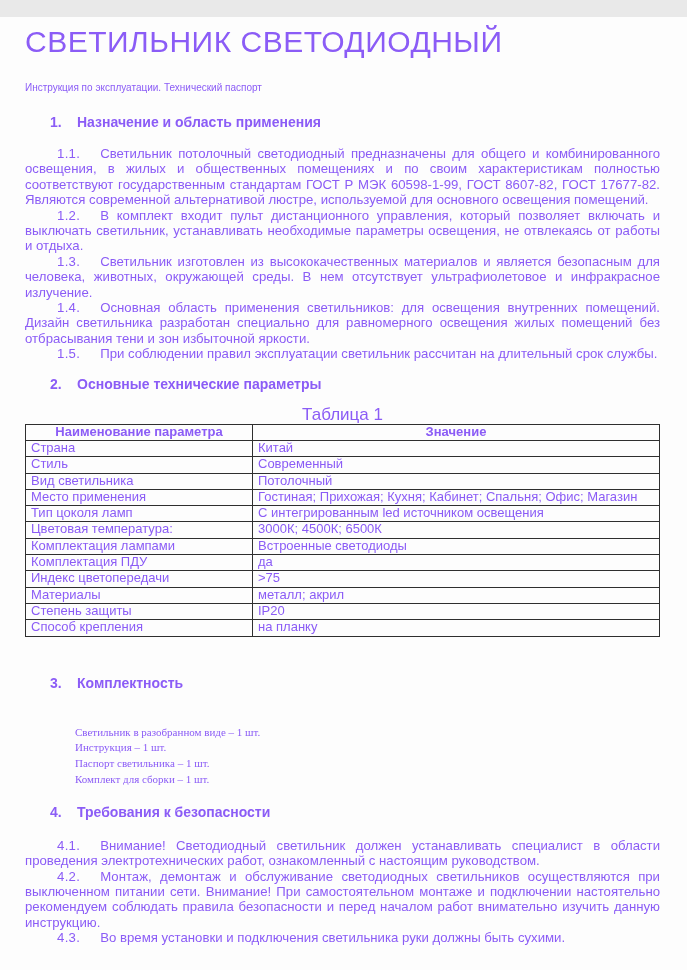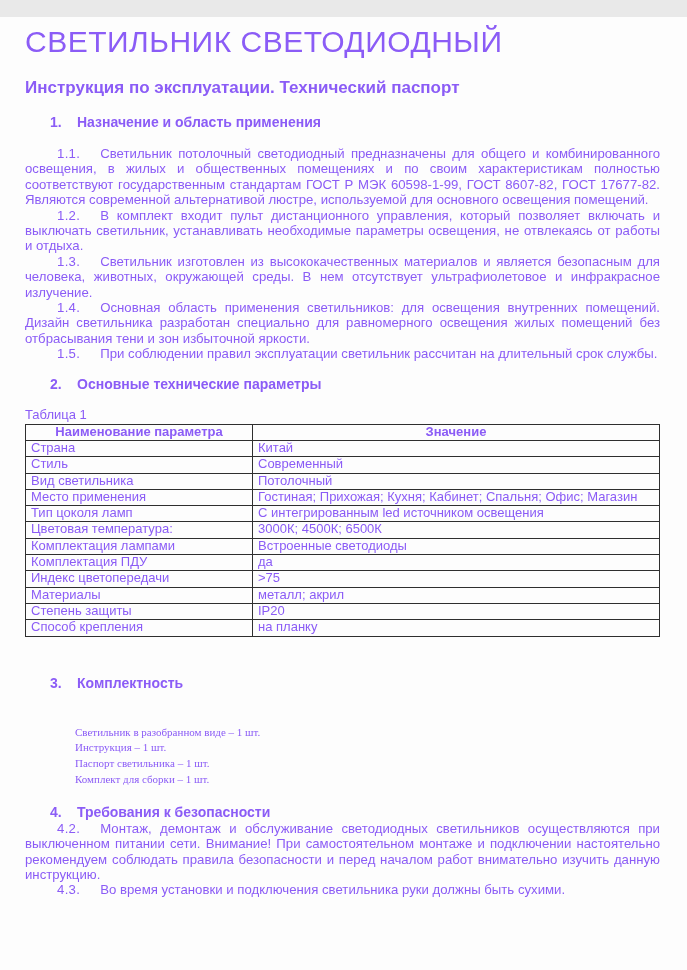--- a/index.html
+++ b/index.html
@@ -16,22 +16,22 @@
     overflow: hidden;
   }
   .doc-title {
     font-size: 30px;
     font-weight: 400;
     line-height: 33px;
     margin: 0 0 21px 0;
     letter-spacing: 0.5px;
   }
   .doc-subtitle {
-    font-size: 17px;
-    font-weight: 700;
+    font-size: 10px;
+    font-weight: 400;
     line-height: 17px;
     margin: 0 0 17px 0;
   }
   .sec-h {
     font-size: 14px;
     font-weight: 700;
     line-height: 18px;
     margin: 0 0 15px 25px;
   }
   .h-num { display: inline-block; min-width: 27px; }
@@ -39,22 +39,22 @@
     margin: 0;
     font-size: 13.2px;
     line-height: 15.4px;
     text-align: justify;
     text-indent: 32px;
   }
   .pnum { letter-spacing: 0.3px; }
   .ptab { display: inline-block; width: 20px; }
   .sec2-h { margin-top: 13px; }
   .table-caption {
-    text-align: left;
-    font-size: 13px;
+    text-align: center;
+    font-size: 17px;
     line-height: 14px;
     margin: 3px 0 2px 0;
   }
   table.params {
     width: 635px;
     border-collapse: collapse;
     table-layout: fixed;
   }
   table.params col.c1 { width: 227px; }
   table.params th, table.params td {
@@ -172,17 +172,18 @@
     <div class="kit-list">
       <div>Светильник в разобранном виде – 1 шт.</div>
       <div>Инструкция – 1 шт.</div>
       <div>Паспорт светильника – 1 шт.</div>
       <div>Комплект для сборки – 1 шт.</div>
     </div>
   </div>
 
   <div>
     <h2 class="sec-h sec4-h"><span class="h-num">4.</span><span>Требования к безопасности</span></h2>
+    <p class="para sec4-body"><span class="pnum">4.1.</span><span class="ptab"></span><span>Внимание! Светодиодный светильник должен устанавливать специалист в области проведения электротехнических работ, ознакомленный с настоящим руководством.</span></p>
     <p class="para"><span class="pnum">4.2.</span><span class="ptab"></span><span>Монтаж, демонтаж и обслуживание светодиодных светильников осуществляются при выключенном питании сети. Внимание! При самостоятельном монтаже и подключении настоятельно рекомендуем соблюдать правила безопасности и перед началом работ внимательно изучить данную инструкцию.</span></p>
     <p class="para"><span class="pnum">4.3.</span><span class="ptab"></span><span>Во время установки и подключения светильника руки должны быть сухими.</span></p>
   </div>
 
 </div>
 
 </body></html>

